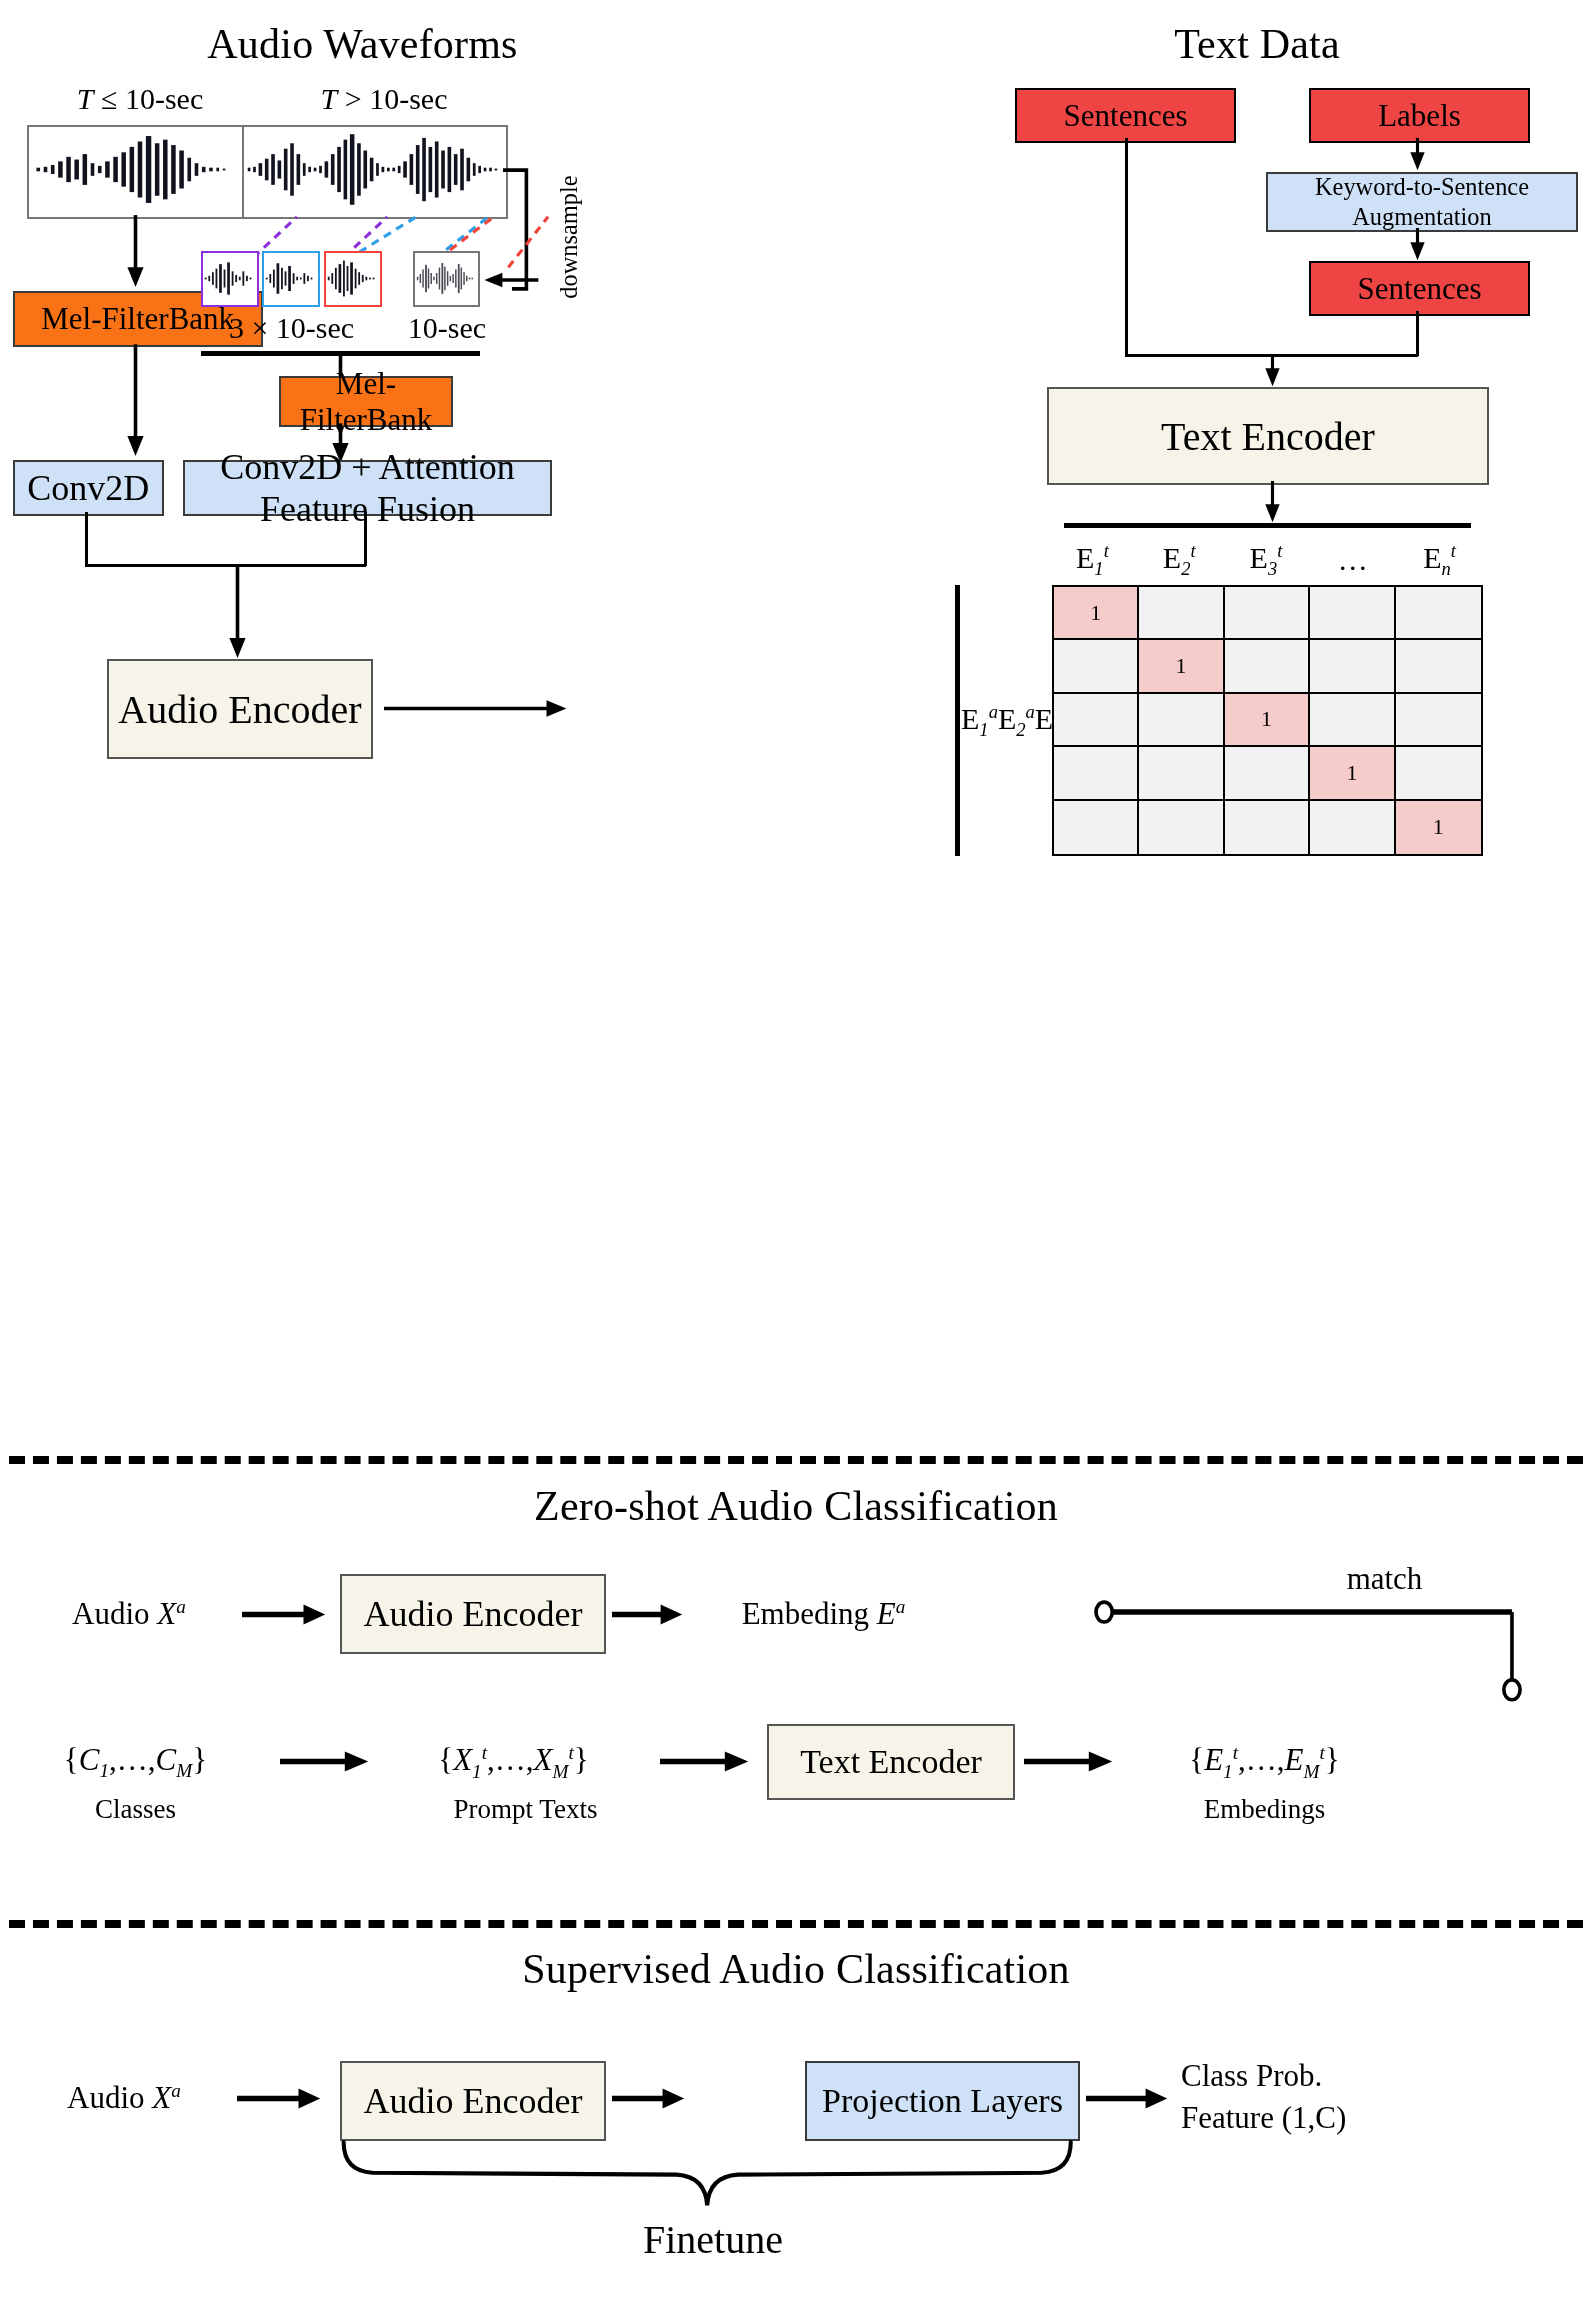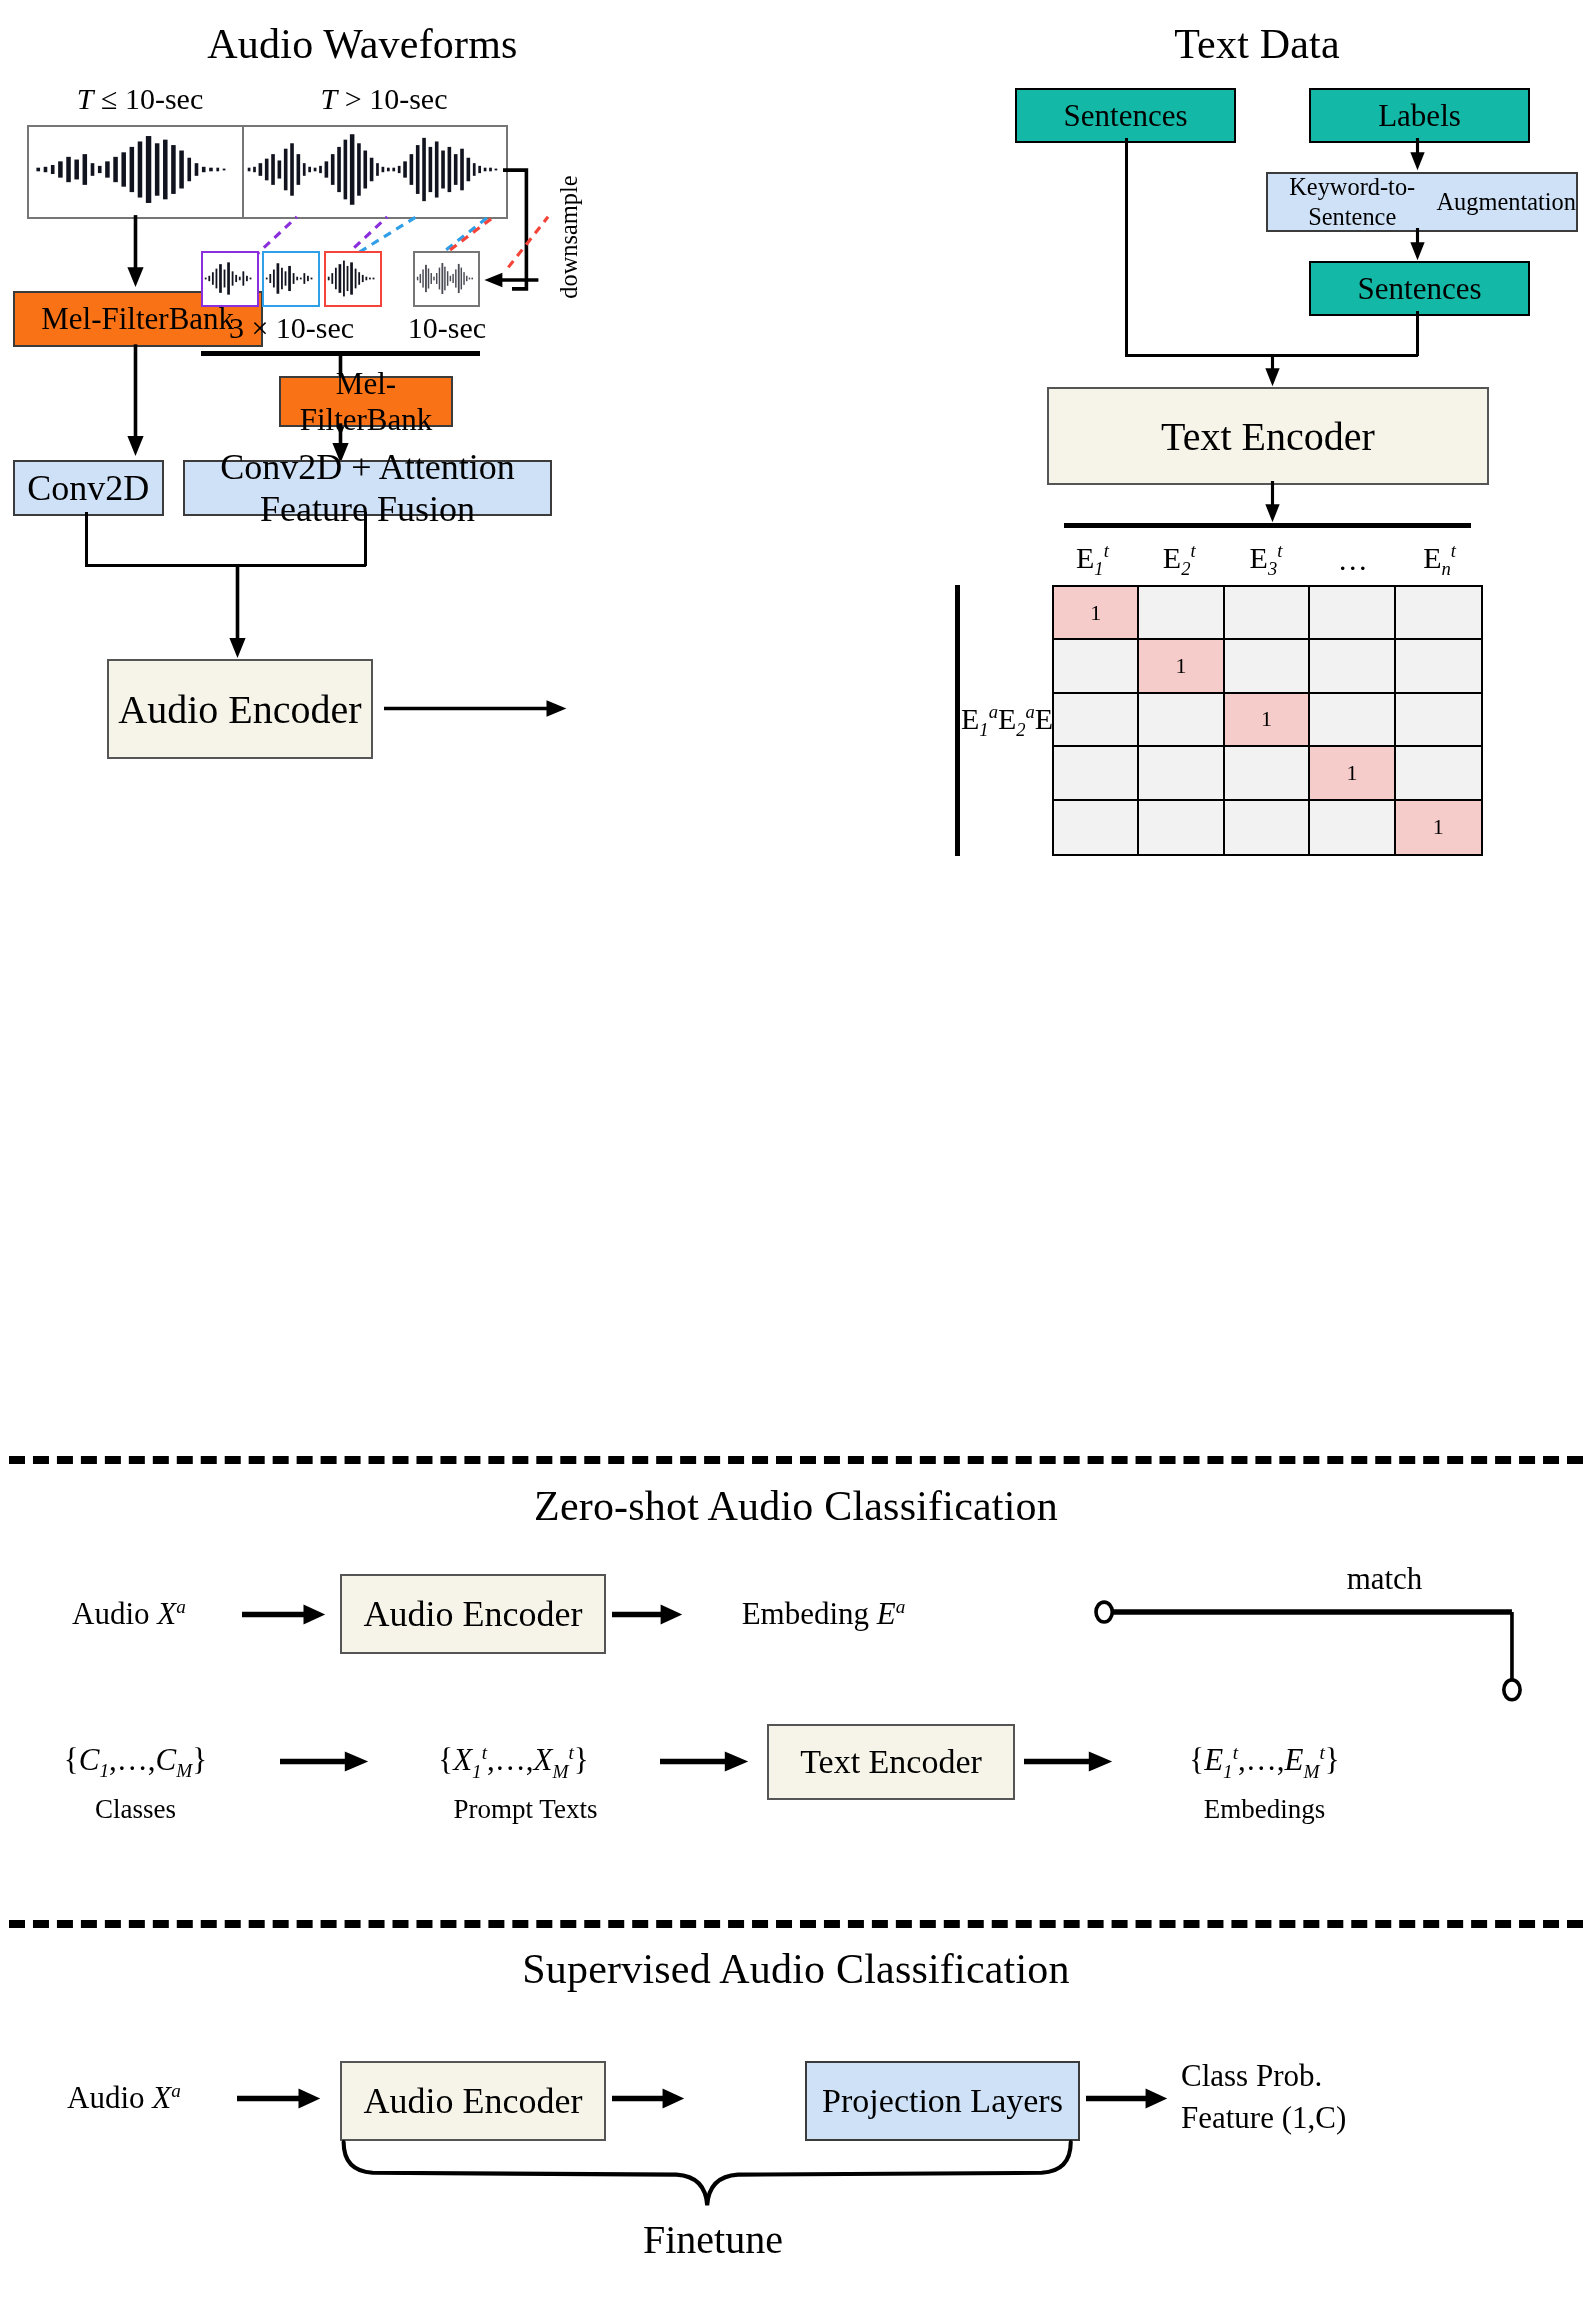--- a/index.html
+++ b/index.html
@@ -5,21 +5,21 @@
   html,body{margin:0;padding:0;background:#ffffff;}
   body{font-family:"Liberation Serif","DejaVu Serif",serif;color:#000;}
   #page{position:relative;width:1595px;height:2311px;background:#fff;overflow:hidden;}
   .abs{position:absolute;}
   .ctr{display:flex;align-items:center;justify-content:center;text-align:center;}
   .sect-title{font-size:42px;letter-spacing:0.2px;}
   .cond{font-size:30px;}
   .box-grey{background:#f97316;border:2.7px solid #3b3b3b;}
   .box-blue{background:#cfe1f7;border:2.7px solid #3b3b3b;}
   .box-cream{background:#f6f4e8;border:2.7px solid #555;}
-  .box-white{background:#14b8a6;border:2.7px solid #000;}
+  .box-white{background:#ef4444;border:2.7px solid #000;}
   .wavebox{background:#fff;border:2.7px solid #767676;}
   .lbl-lg{font-size:36px;}
   .lbl-md{font-size:31px;}
   .tiny{font-size:24.4px;}
   .vline,.hline{background:#000;}
   .vline{width:2.7px;}
   .hline{height:2.7px;}
   .thick-h{height:5.4px;background:#000;}
   .dashline{height:0;border-top:8.1px dashed #000;}
   .matrix{display:grid;border:2.7px solid #000;box-sizing:border-box;}
@@ -290,21 +290,21 @@
   </svg>
 
   <div class="abs ctr box-white lbl-md" style="left:1015px;top:88px;width:217px;height:51px;">Sentences</div>
   <div class="abs ctr box-white lbl-md" style="left:1309px;top:88px;width:217px;height:51px;">Labels</div>
 
   <svg class="abs" style="left:1404px;top:138px;" width="27" height="34" viewBox="0 0 30 38">
     <line x1="15" y1="0" x2="15" y2="20" stroke="#000" stroke-width="3.5"></line>
     <polygon points="15,36 7,16 23,16" fill="#000"></polygon>
   </svg>
 
-  <div class="abs ctr box-blue" style="left:1266px;top:172px;width:308px;height:56px;font-size:24.4px;line-height:1.22;">
+  <div class="abs ctr box-blue" style="left:1266px;top:172px;width:308px;height:56px;font-size:24.4px;line-height:1.22;flex-direction:column;">
     <div>Keyword-to-Sentence</div>
     <div>Augmentation</div>
   </div>
 
   <svg class="abs" style="left:1404px;top:228px;" width="27" height="34" viewBox="0 0 30 38">
     <line x1="15" y1="0" x2="15" y2="20" stroke="#000" stroke-width="3.5"></line>
     <polygon points="15,36 7,16 23,16" fill="#000"></polygon>
   </svg>
 
   <div class="abs ctr box-white lbl-md" style="left:1309px;top:261px;width:217px;height:51px;">Sentences</div>

